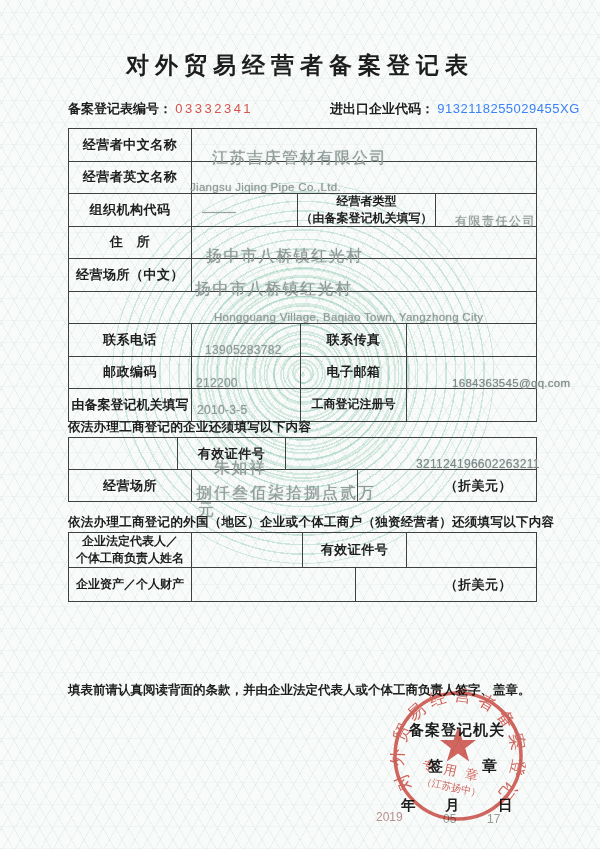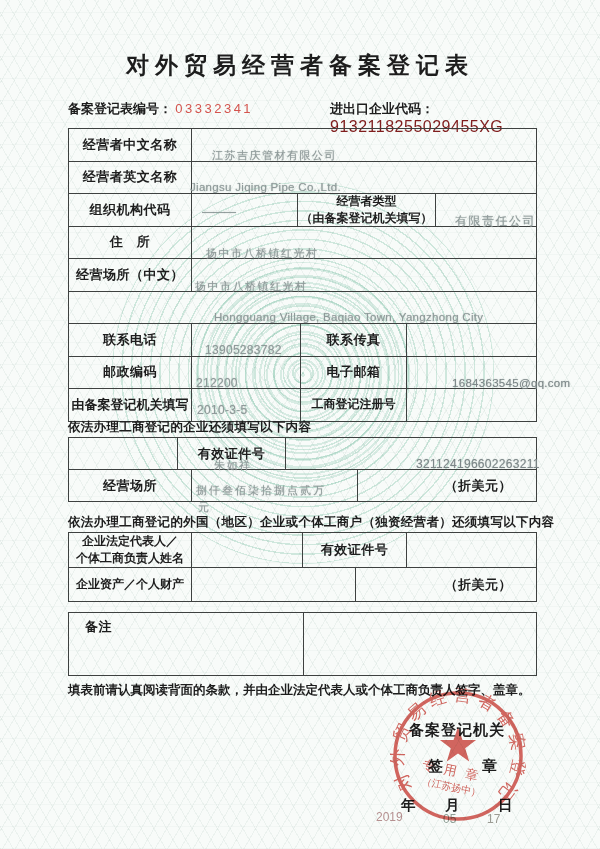--- a/index.html
+++ b/index.html
@@ -13,33 +13,33 @@
   .watermark{position:absolute;left:112px;top:182px;width:382px;height:382px;border-radius:50%;
     background:repeating-radial-gradient(circle at 50% 50%, rgba(110,185,155,.30) 0 1.4px, rgba(255,255,255,0) 1.4px 9.5px);
     pointer-events:none;}
   .watermark2{position:absolute;left:190px;top:262px;width:226px;height:226px;border-radius:50%;
     background:repeating-radial-gradient(circle at 50% 50%, rgba(100,180,150,.22) 0 2px, rgba(255,255,255,0) 2px 7px);
     pointer-events:none;}
   .title{position:absolute;left:0;top:50px;width:100%;text-align:center;font-size:23px;
     font-weight:bold;letter-spacing:6px;}
   .hline{position:absolute;top:100px;font-size:13px;font-weight:600;}
   .redno{color:#d4544e;font-weight:normal;letter-spacing:2.5px;font-family:"Liberation Sans",sans-serif;font-size:13px;}
-  .code{color:#7f1d1d;font-weight:normal;letter-spacing:.5px;font-size:16px;font-family:"Liberation Sans",sans-serif;}
+  .code{color:#3b82f6;font-weight:normal;letter-spacing:.5px;font-size:13px;font-family:"Liberation Sans",sans-serif;}
   .tbl{position:absolute;border:1px solid #3e4140;background:rgba(255,255,255,0);}
   .tr{display:flex;border-top:1px solid #3e4140;}
   .tr:first-child{border-top:none;}
   .td{border-left:1px solid #3e4140;display:flex;flex-direction:column;align-items:center;
       justify-content:center;text-align:left;overflow:visible;}
   .td:first-child{border-left:none;}
   .lbl{font-size:13px;font-weight:600;letter-spacing:.5px;white-space:nowrap;}
   .lbl2{font-size:12px;font-weight:600;letter-spacing:0;white-space:nowrap;}
   .sect{position:absolute;left:68px;font-size:12.5px;font-weight:bold;white-space:nowrap;letter-spacing:.3px;}
   .fill{position:absolute;font-family:"Liberation Sans",sans-serif;color:#8f9a9a;
         text-shadow:0 0 1.2px rgba(140,155,150,.75);white-space:nowrap;}
-  .fill-cn{font-size:11px;letter-spacing:1.5px;}
+  .fill-cn{font-size:16px;letter-spacing:1.5px;}
   .fill-en{font-size:11.5px;letter-spacing:.3px;}
   .typed{color:#7d8789;}
   .notice{position:absolute;left:68px;top:682px;font-size:12.5px;font-weight:bold;white-space:nowrap;}
   .foot{position:absolute;font-weight:bold;white-space:nowrap;}
   .stamp{position:absolute;left:390px;top:688px;width:136px;height:136px;
          mix-blend-mode:multiply;opacity:.84;pointer-events:none;}
   .datnum{position:absolute;font-family:"Liberation Sans",sans-serif;font-size:12px;}
 </style>
 </head>
 <body>
@@ -194,30 +194,20 @@
         </div>
       <div class="td" style="width:163px;">
           <span></span>
         </div>
       <div class="td" style="flex:1;align-items:flex-end;padding-right:24px;box-sizing:border-box;">
           <span class="lbl">（折美元）</span>
         </div>
     </div>
   </div>
 
-  <div class="tbl" style="left:68px;top:612px;width:467px;">
-    <div class="tr" style="height:62px;">
-      <div class="td" style="width:234px;align-items:flex-start;justify-content:flex-start;padding:5px 0 0 16px;box-sizing:border-box;">
-        <span class="lbl">备注</span>
-      </div>
-      <div class="td" style="flex:1;">
-          <span></span>
-        </div>
-    </div>
-  </div>
 
   <div class="notice">填表前请认真阅读背面的条款，并由企业法定代表人或个体工商负责人签字、盖章。</div>
 
   <div class="foot" style="left:409px;top:721px;font-size:15px;letter-spacing:1px;">备案登记机关</div>
   <div class="foot" style="left:428px;top:757px;font-size:15px;letter-spacing:12px;">签　章</div>
   <div class="foot" style="left:401px;top:796px;font-size:14.5px;">年</div>
   <div class="foot" style="left:445px;top:796px;font-size:14.5px;">月</div>
   <div class="foot" style="left:498px;top:796px;font-size:14.5px;">日</div>
   <span class="datnum" style="left:376px;top:810px;color:#b59090;">2019</span>
   <span class="datnum" style="left:443px;top:812px;color:#8fa096;">05</span>

